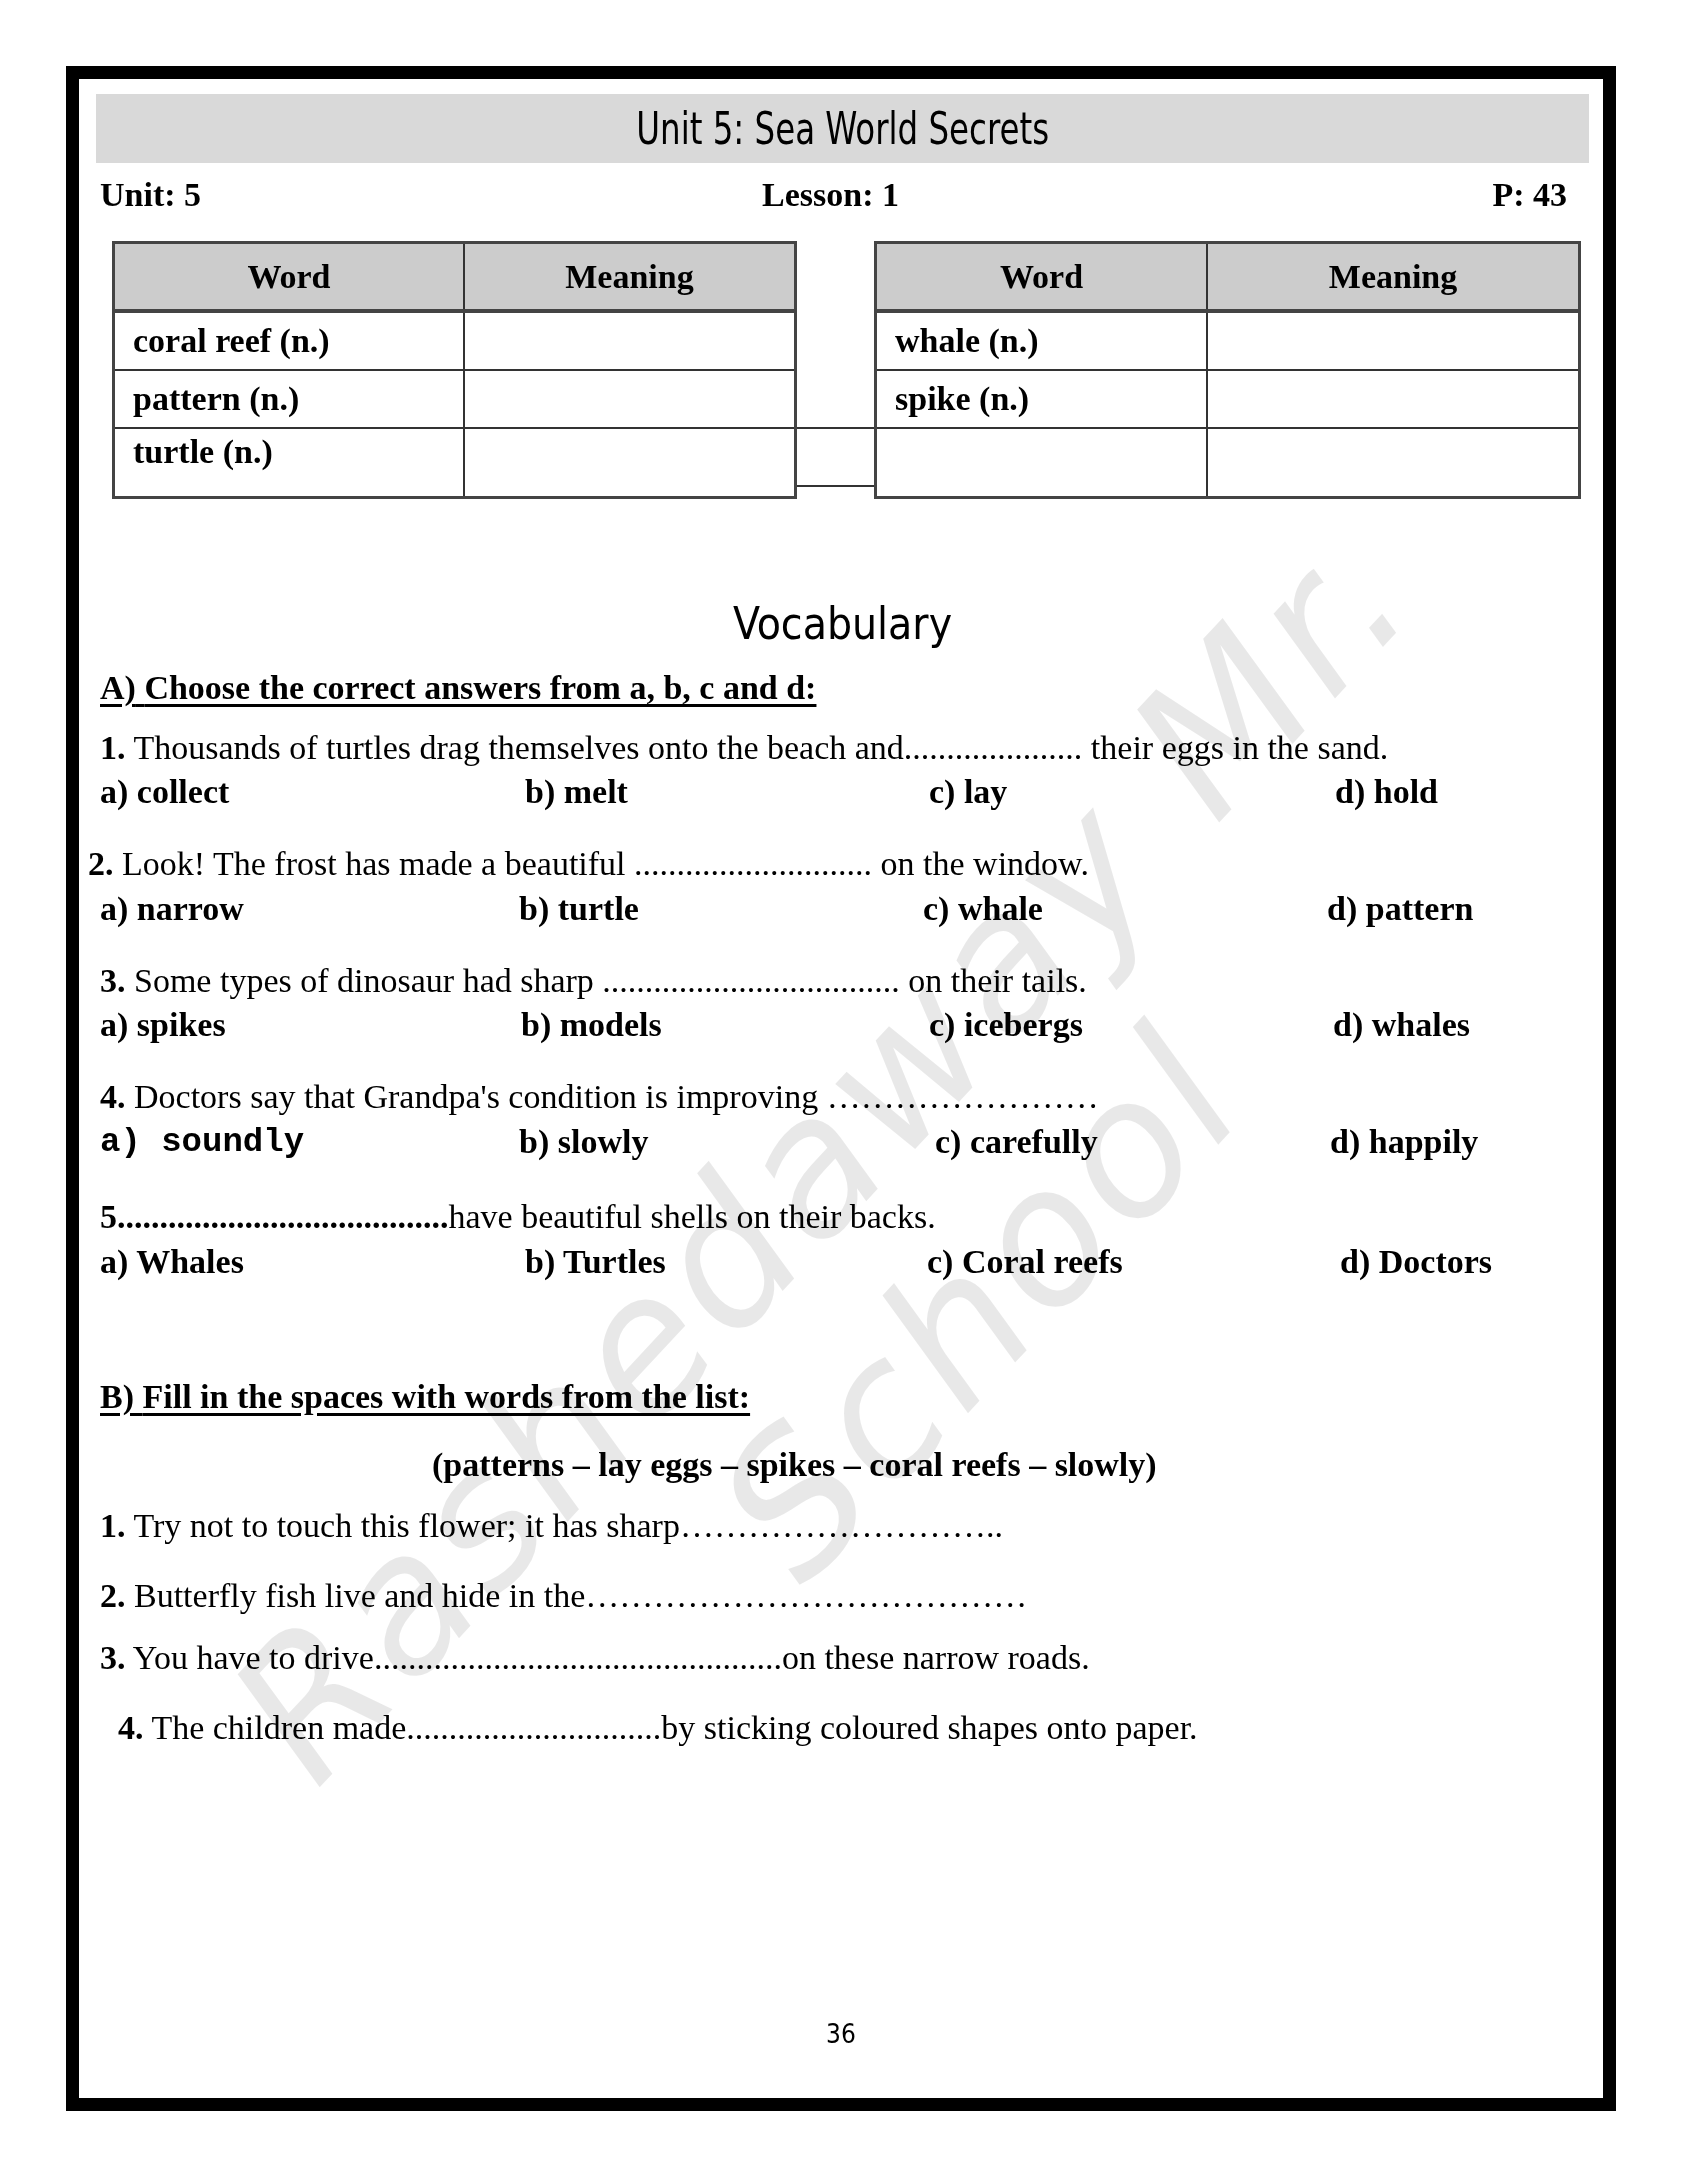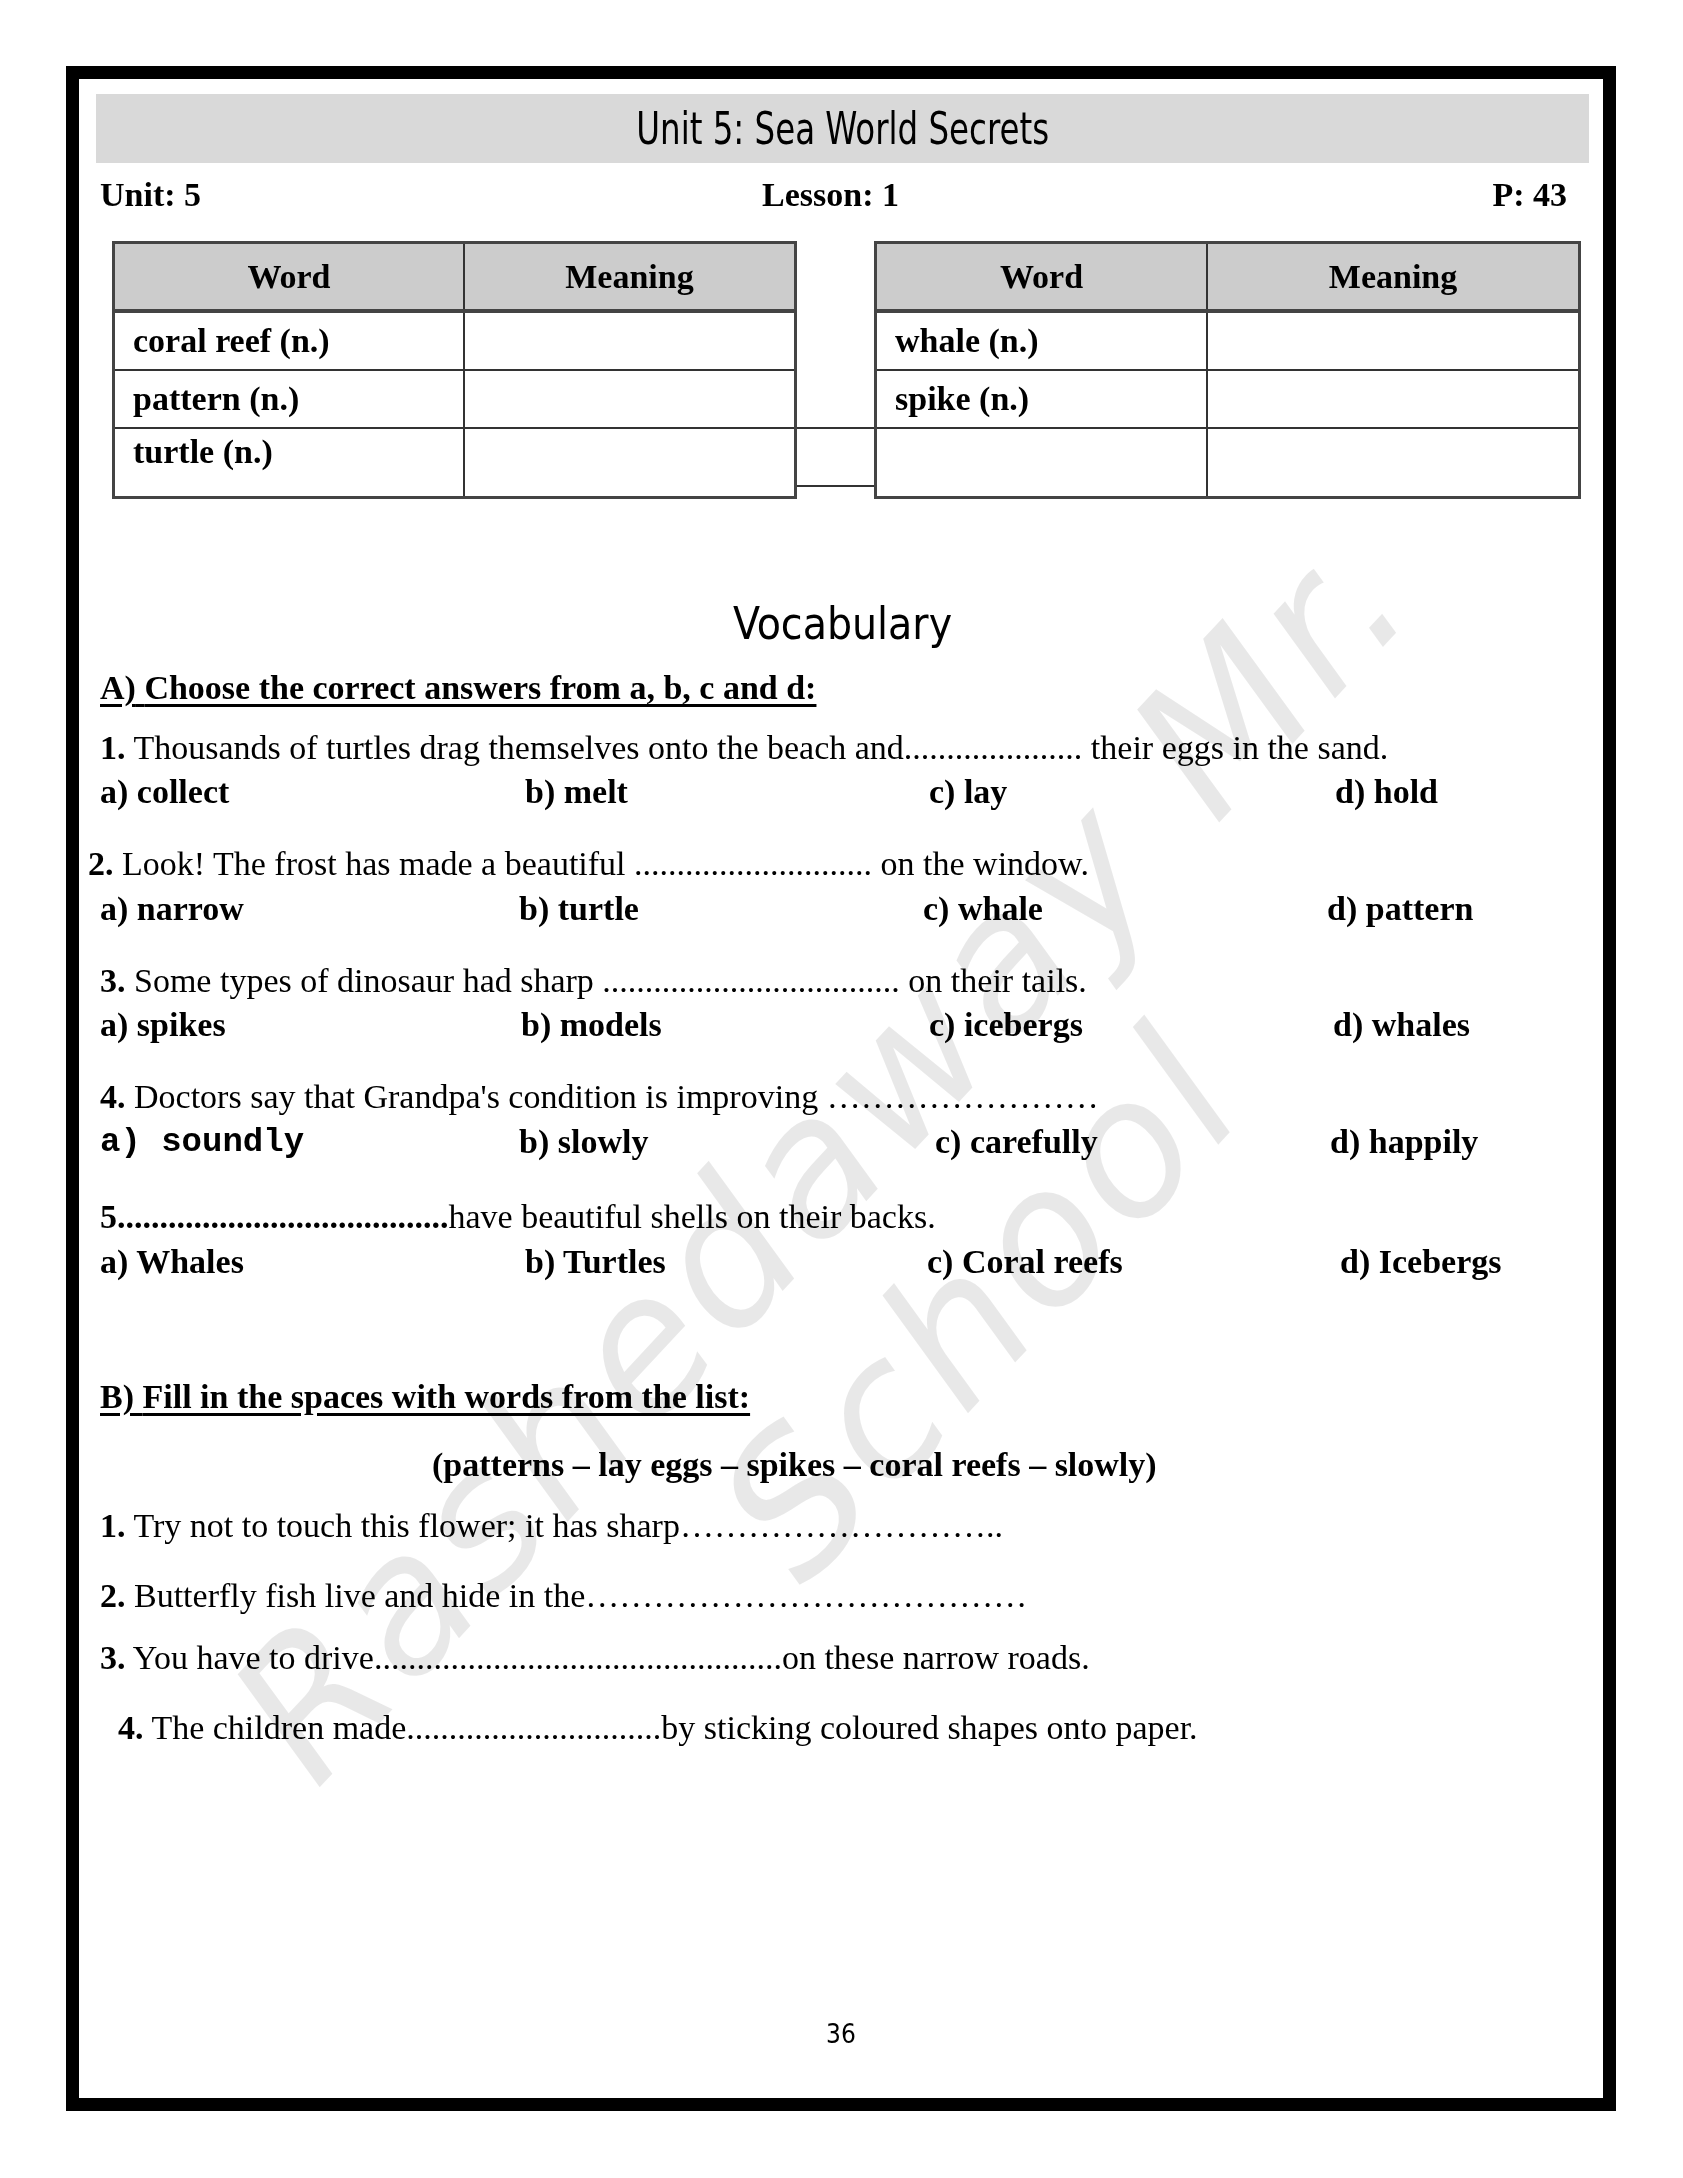--- a/index.html
+++ b/index.html
@@ -120,21 +120,21 @@
 <div class="abs q" style="left:100px; top:1078px;"><b>4.</b><span> Doctors say that Grandpa's condition is improving ……………………</span></div>
 <div class="abs opt" style="left:100px; top:1123px;font-family:Liberation Mono, monospace;">a) soundly</div>
 <div class="abs opt" style="left:519px; top:1123px;">b) slowly</div>
 <div class="abs opt" style="left:935px; top:1123px;">c) carefully</div>
 <div class="abs opt" style="left:1330px; top:1123px;">d) happily</div>
 
 <div class="abs q" style="left:100px; top:1198px;"><b>5.......................................</b><span>have beautiful shells on their backs.</span></div>
 <div class="abs opt" style="left:100px; top:1243px;">a) Whales</div>
 <div class="abs opt" style="left:525px; top:1243px;">b) Turtles</div>
 <div class="abs opt" style="left:927px; top:1243px;">c) Coral reefs</div>
-<div class="abs opt" style="left:1340px; top:1243px;">d) Icebergs</div>
+<div class="abs opt" style="left:1340px; top:1243px;">d) Doctors</div>
 
 <div class="abs hdr" style="left:100px; top:1378px;">
   <span>B)</span>
   <span>Fill in the spaces with words from the list:</span>
 </div>
 
 <div class="abs list" style="left:432px; top:1446px;">(patterns – lay eggs – spikes – coral reefs – slowly)</div>
 
 <div class="abs q" style="left:100px; top:1507px;"><b>1.</b><span> Try not to touch this flower; it has sharp………………………..</span></div>
 <div class="abs q" style="left:100px; top:1577px;"><b>2.</b><span> Butterfly fish live and hide in the…………………………………</span></div>

